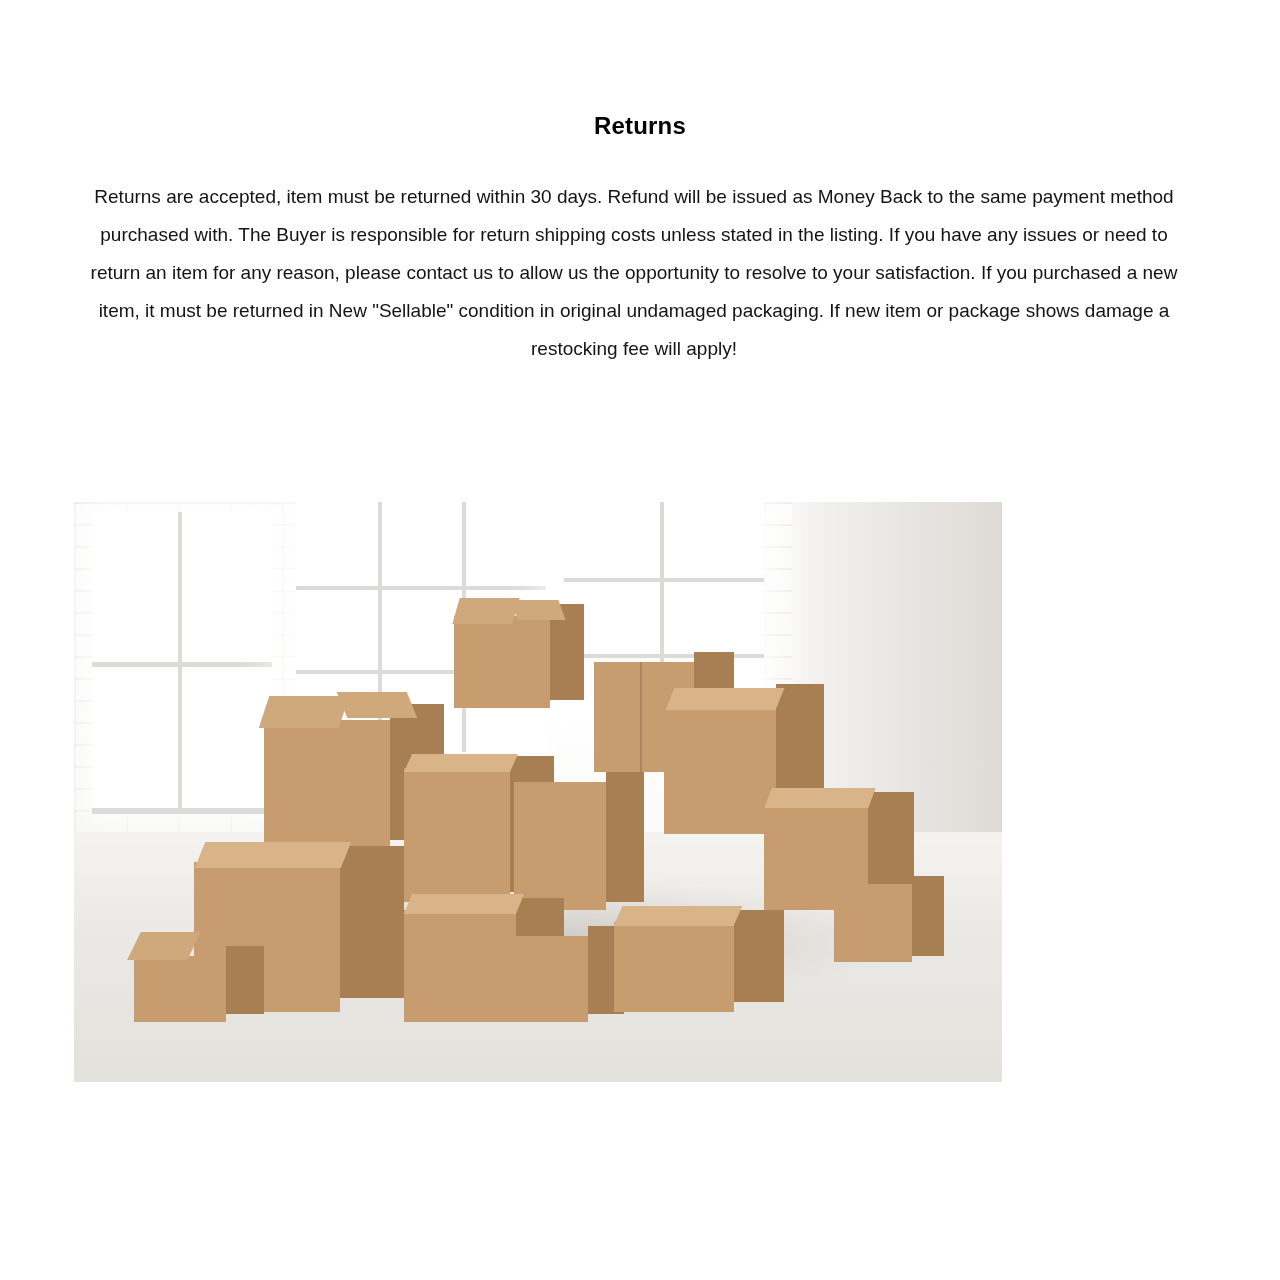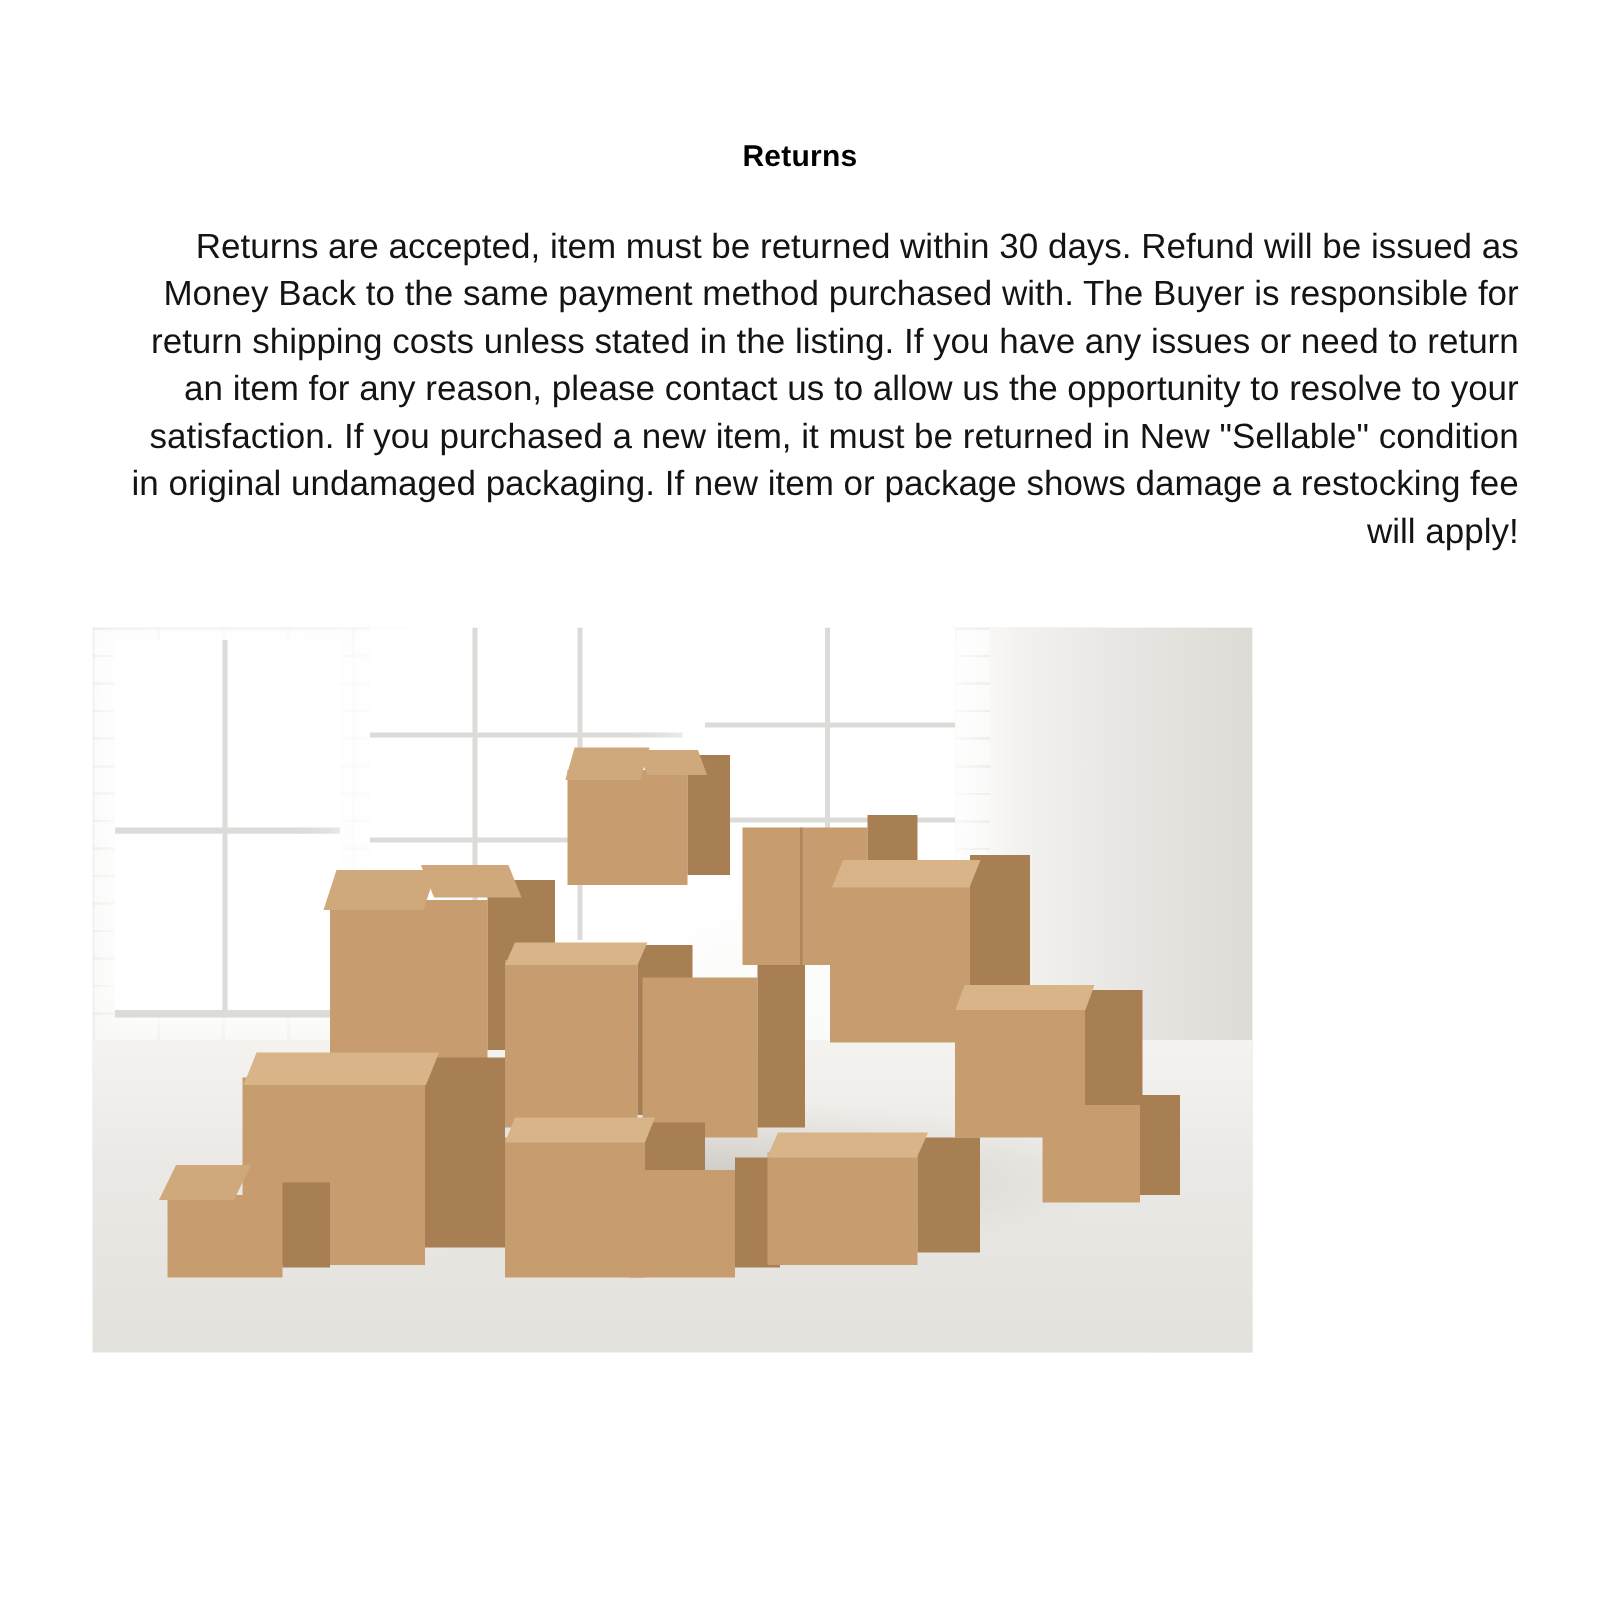--- a/index.html
+++ b/index.html
@@ -28,25 +28,24 @@
     text-align: center;
     font-size: 24px;
     font-weight: bold;
     letter-spacing: 0.2px;
   }
   .doc-body {
     position: absolute;
     top: 178px;
     left: 74px;
     width: 1120px;
-    font-size: 28px;
+    font-size: 19px;
     line-height: 38px;
-    text-align: right;
+    text-align: center;
     color: #141414;
-    margin-left: 21px;
   }
   .photo-frame {
     position: absolute;
     top: 502px;
     left: 74px;
     width: 928px;
     height: 580px;
     overflow: hidden;
     background: #f2f1ef;
   }

